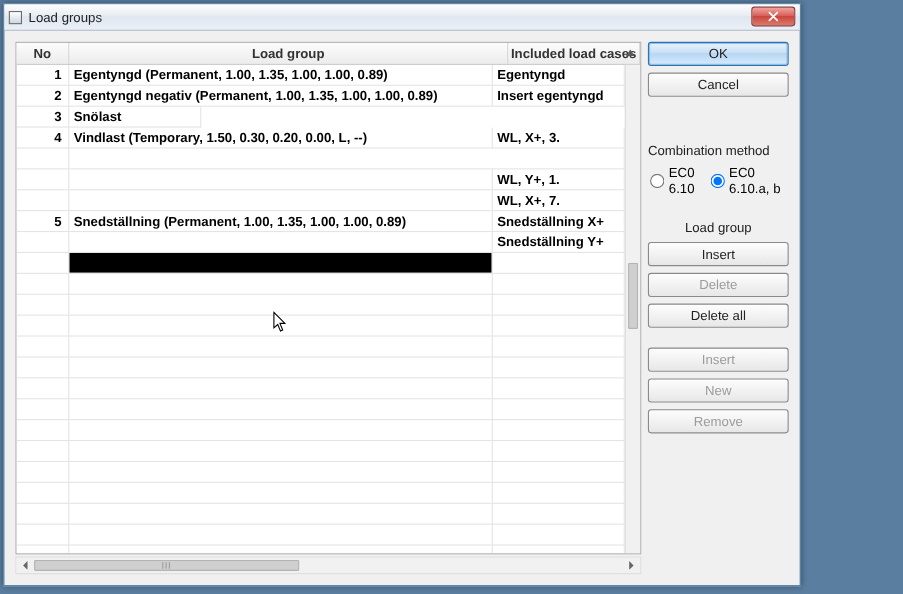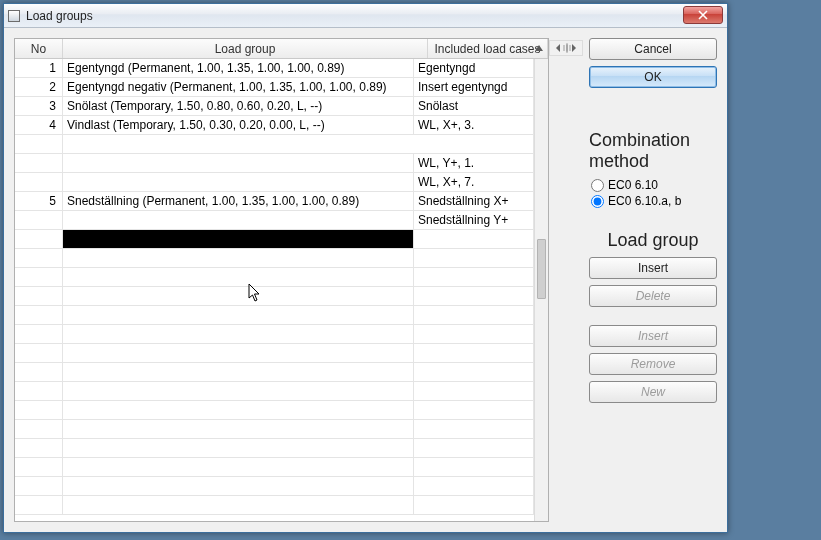--- a/index.html
+++ b/index.html
@@ -53,23 +53,24 @@
     position: absolute;
     left: 0; right: 0; top: 24px; bottom: 0;
     padding: 10px;
     display: flex;
   }
 
   
   .gridwrap {
     flex: 1;
     display: flex;
-    flex-direction: row;
+    flex-direction: column;
     margin-right: 6px;
     min-width: 0;
+    font-weight: bold;
   }
   .grid {
     flex: 1;
     border: 1px solid #b0b0b0;
     background: #fff;
     position: relative;
     overflow: hidden;
   }
   .grid-head {
     display: flex;
@@ -189,36 +190,35 @@
     background: linear-gradient(#fdfdfd,#e7e7e7);
     font-size: 12px;
     color: #222;
     cursor: pointer;
     display: flex; align-items: center; justify-content: center;
     padding: 0 4px;
   }
   .btn:disabled, .btn.disabled {
     color: #9c9c9c;
     cursor: default;
-    font-style: italic;
   }
   .btn.primary {
     border-color: #2e74b5;
     background: linear-gradient(#e9f3fc,#c8e0f6 45%,#b6d6f2 46%,#d7eafb);
     box-shadow: inset 0 0 0 1px #8fbde6;
   }
 
   .section-label {
-    font-size: 18px;
+    font-size: 12px;
     color: #222;
     text-align: center;
     margin-top: 4px;
   }
 
-  .radio-group { display: flex; flex-direction: column; gap: 2px; padding-left: 2px; }
+  .radio-group { display: flex; flex-direction: row; gap: 2px; padding-left: 2px; }
   .radio-row { display: flex; align-items: center; gap: 4px; font-size: 12px; }
   .radio-row input { margin: 0; }
 
   .cursor {
     position: absolute;
     left: 244px; top: 279px;
     width: 14px; height: 20px;
     pointer-events: none;
   }
 </style>
@@ -256,21 +256,20 @@
             <div class="cell grp">Egentyngd  (Permanent, 1.00, 1.35, 1.00, 1.00, 0.89)</div>
             <div class="cell cas">Egentyngd</div>
           </div>
           <div class="row">
             <div class="cell num">2</div>
             <div class="cell grp">Egentyngd negativ  (Permanent, 1.00, 1.35, 1.00, 1.00, 0.89)</div>
             <div class="cell cas">Insert egentyngd</div>
           </div>
           <div class="row">
             <div class="cell num">3</div>
-            <div class="cell grp">Snölast  (Temporary, 1.50, 0.80, 0.60, 0.20, L, --)</div>
             <div class="cell cas">Snölast</div>
           </div>
           <div class="row">
             <div class="cell num">4</div>
             <div class="cell grp">Vindlast  (Temporary, 1.50, 0.30, 0.20, 0.00, L, --)</div>
             <div class="cell cas">WL, X+, 3.</div>
           </div>
           <div class="row">
             <div class="cell num"></div>
             <div class="cell grp"></div>
@@ -398,46 +397,47 @@
         </div>
         <div class="harrow">
           <svg viewBox="0 0 6 8">
               <path d="M1 0 L5 4 L1 8 Z"></path>
             </svg>
         </div>
       </div>
     </div>
 
     <div class="side">
+      <button class="btn primary">OK</button>
       <button class="btn">Cancel</button>
-      <button class="btn primary">OK</button>
       <div style="height:6px"></div>
 
       <div style="height:14px"></div>
       <div class="section-label" style="text-align:left">Combination method</div>
       <div class="radio-group">
         <label class="radio-row">
           <input type="radio" name="cm" style="">
           <span>EC0 6.10</span>
         </label>
         <label class="radio-row">
           <input type="radio" name="cm" checked="" style="">
           <span>EC0 6.10.a, b</span>
         </label>
       </div>
 
       <div style="height:6px"></div>
       <div class="section-label">Load group</div>
       <button class="btn">Insert</button>
       <button class="btn disabled">Delete</button>
+      <button class="btn">Delete all</button>
 
       <div style="height:6px"></div>
       <button class="btn disabled">Insert</button>
+      <button class="btn disabled">New</button>
       <button class="btn disabled">Remove</button>
-      <button class="btn disabled">New</button>
     </div>
 
   </div>
 
   <svg class="cursor" viewBox="0 0 14 20">
     <path d="M1 1 L1 15 L4.5 12 L7 18 L9 17 L6.5 11 L11 11 Z" fill="#fff" stroke="#000" stroke-width="1"></path>
   </svg>
 
 </div>
 

